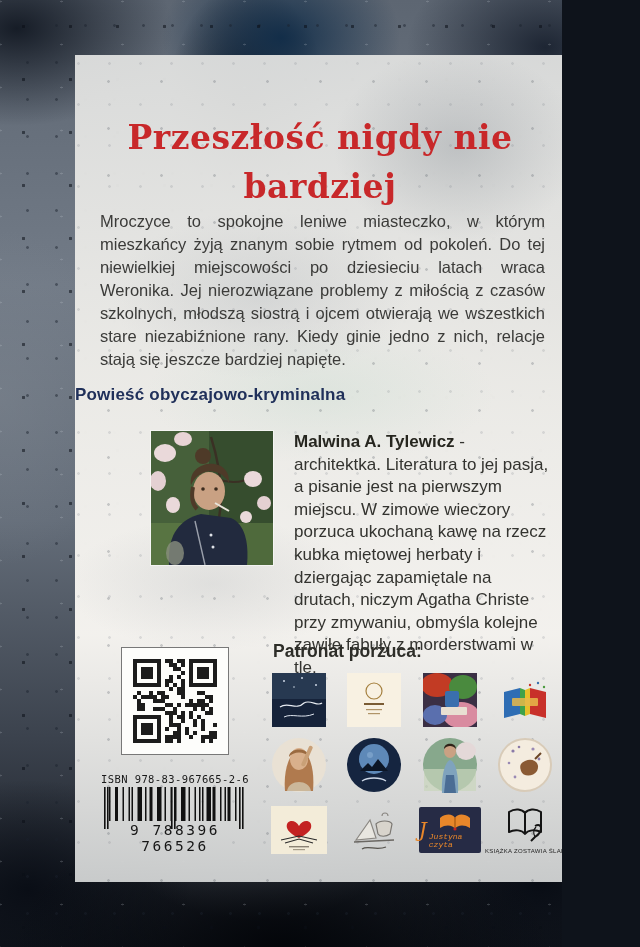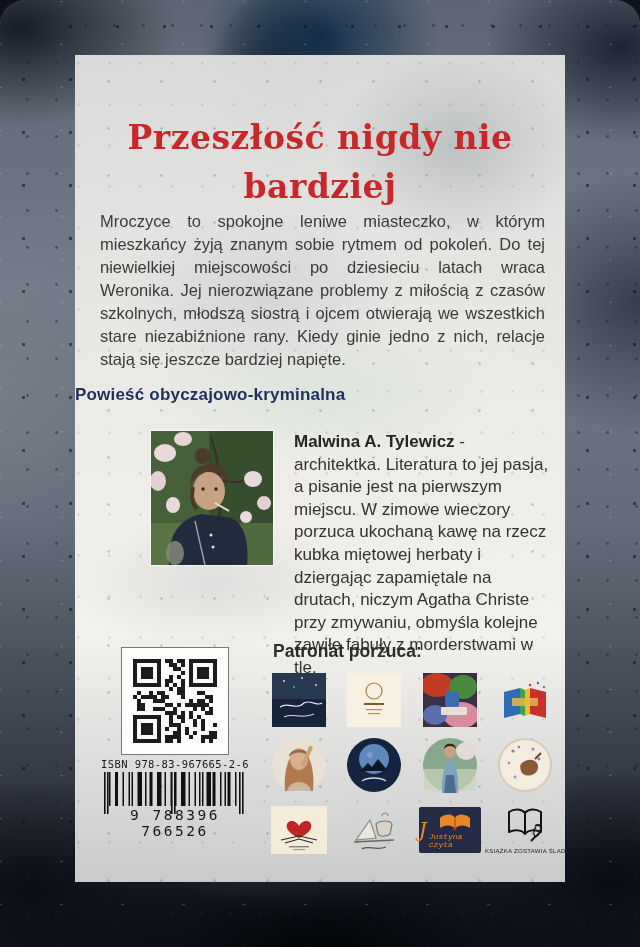--- a/index.html
+++ b/index.html
@@ -1,16 +1,16 @@
 <!DOCTYPE html>
 <html><head>
 <meta charset="utf-8">
 <style>
   html,body{margin:0;padding:0;background:#0e131b;}
-  #cover{position:relative;width:640px;height:947px;overflow:hidden;font-family:"Liberation Sans",sans-serif;border-radius:25px;}
+  #cover{position:relative;width:562px;height:947px;overflow:hidden;font-family:"Liberation Sans",sans-serif;}
   
   .bg{position:absolute;inset:0;background:
     radial-gradient(ellipse 170px 130px at 50% 4%, rgba(16,44,72,.95), transparent 70%),
     radial-gradient(ellipse 120px 170px at 44% 10%, rgba(8,14,24,.95), transparent 65%),
     radial-gradient(ellipse 240px 150px at 3% 3%, rgba(16,22,32,.92), transparent 65%),
     radial-gradient(ellipse 230px 160px at 97% 5%, rgba(20,28,42,.88), transparent 60%),
     radial-gradient(ellipse 260px 220px at 100% 32%, rgba(28,36,50,.7), transparent 60%),
     radial-gradient(ellipse 210px 280px at 0% 42%, rgba(125,133,143,.5), transparent 60%),
     radial-gradient(ellipse 360px 190px at 50% 100%, rgba(3,5,9,.96), transparent 75%),
     radial-gradient(ellipse 250px 170px at 5% 94%, rgba(8,12,20,.92), transparent 65%),
@@ -44,21 +44,21 @@
   .bio-row{position:absolute;top:376px;left:28px;right:12px;display:flex;gap:21px;margin-left:48px;}
   .photo{width:122px;height:134px;flex:none;box-shadow:0 0 0 1px rgba(255,255,255,.5);}
   .photo svg{display:block;}
   .bio-text{margin:0;font-size:17px;line-height:22.6px;color:#33332f;}
   .bio-text b{color:#26261f;}
   
   .bottom{position:absolute;top:586px;left:22px;right:8px;display:flex;}
   .left-col{width:158px;flex:none;}
   .qr-box{width:108px;height:108px;margin-left:24px;margin-top:6px;background:#fdfdfb;
     border:1px solid #787878;box-sizing:border-box;padding:11px;}
-  .isbn{margin-top:3px;width:156px;text-align:center;}
+  .isbn{margin-top:18px;width:156px;text-align:center;}
   .isbn-label{font-family:"DejaVu Sans Mono",monospace;font-size:10.5px;color:#191919;letter-spacing:.4px;}
   .bars{margin-top:2px;height:44px;}
   .digits{font-family:"DejaVu Sans Mono",monospace;font-size:14.5px;color:#161616;letter-spacing:2.5px;margin-top:-9px;background:transparent;}
   .right-col{flex:1;padding-left:12px;}
   .pat-heading{font-size:17.5px;font-weight:700;color:#2d2d28;margin:0 0 10px 6px;}
   .logo-grid{display:grid;grid-template-columns:repeat(4,1fr);gap:9px 12px;justify-items:center;align-items:center;}
   .logo{width:62px;height:56px;display:flex;flex-direction:column;align-items:center;justify-content:center;}
   .cap{font-size:6px;color:#222;letter-spacing:.3px;margin-top:2px;white-space:nowrap;}
   .jlogo{width:62px;height:46px;background:#262b45;display:flex;align-items:center;justify-content:center;gap:2px;border-radius:2px;}
   .jtext{font-family:Liberation Mono, monospace;font-style:italic;font-size:8px;color:#e8872a;line-height:1;}

